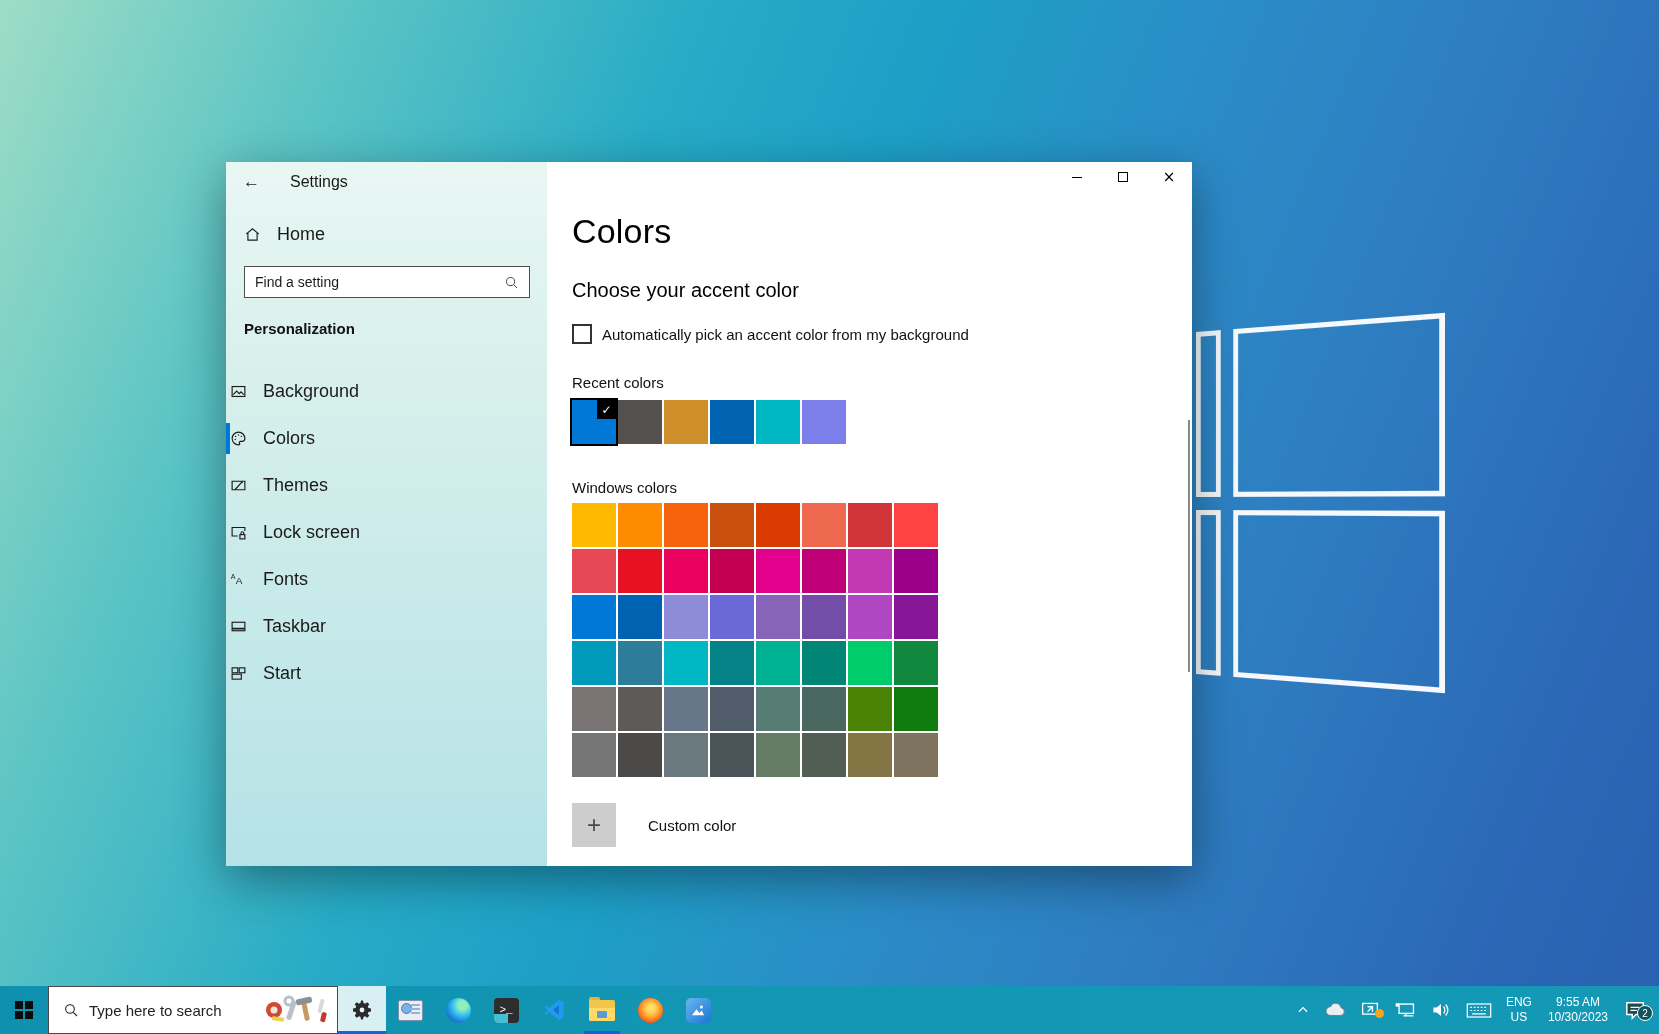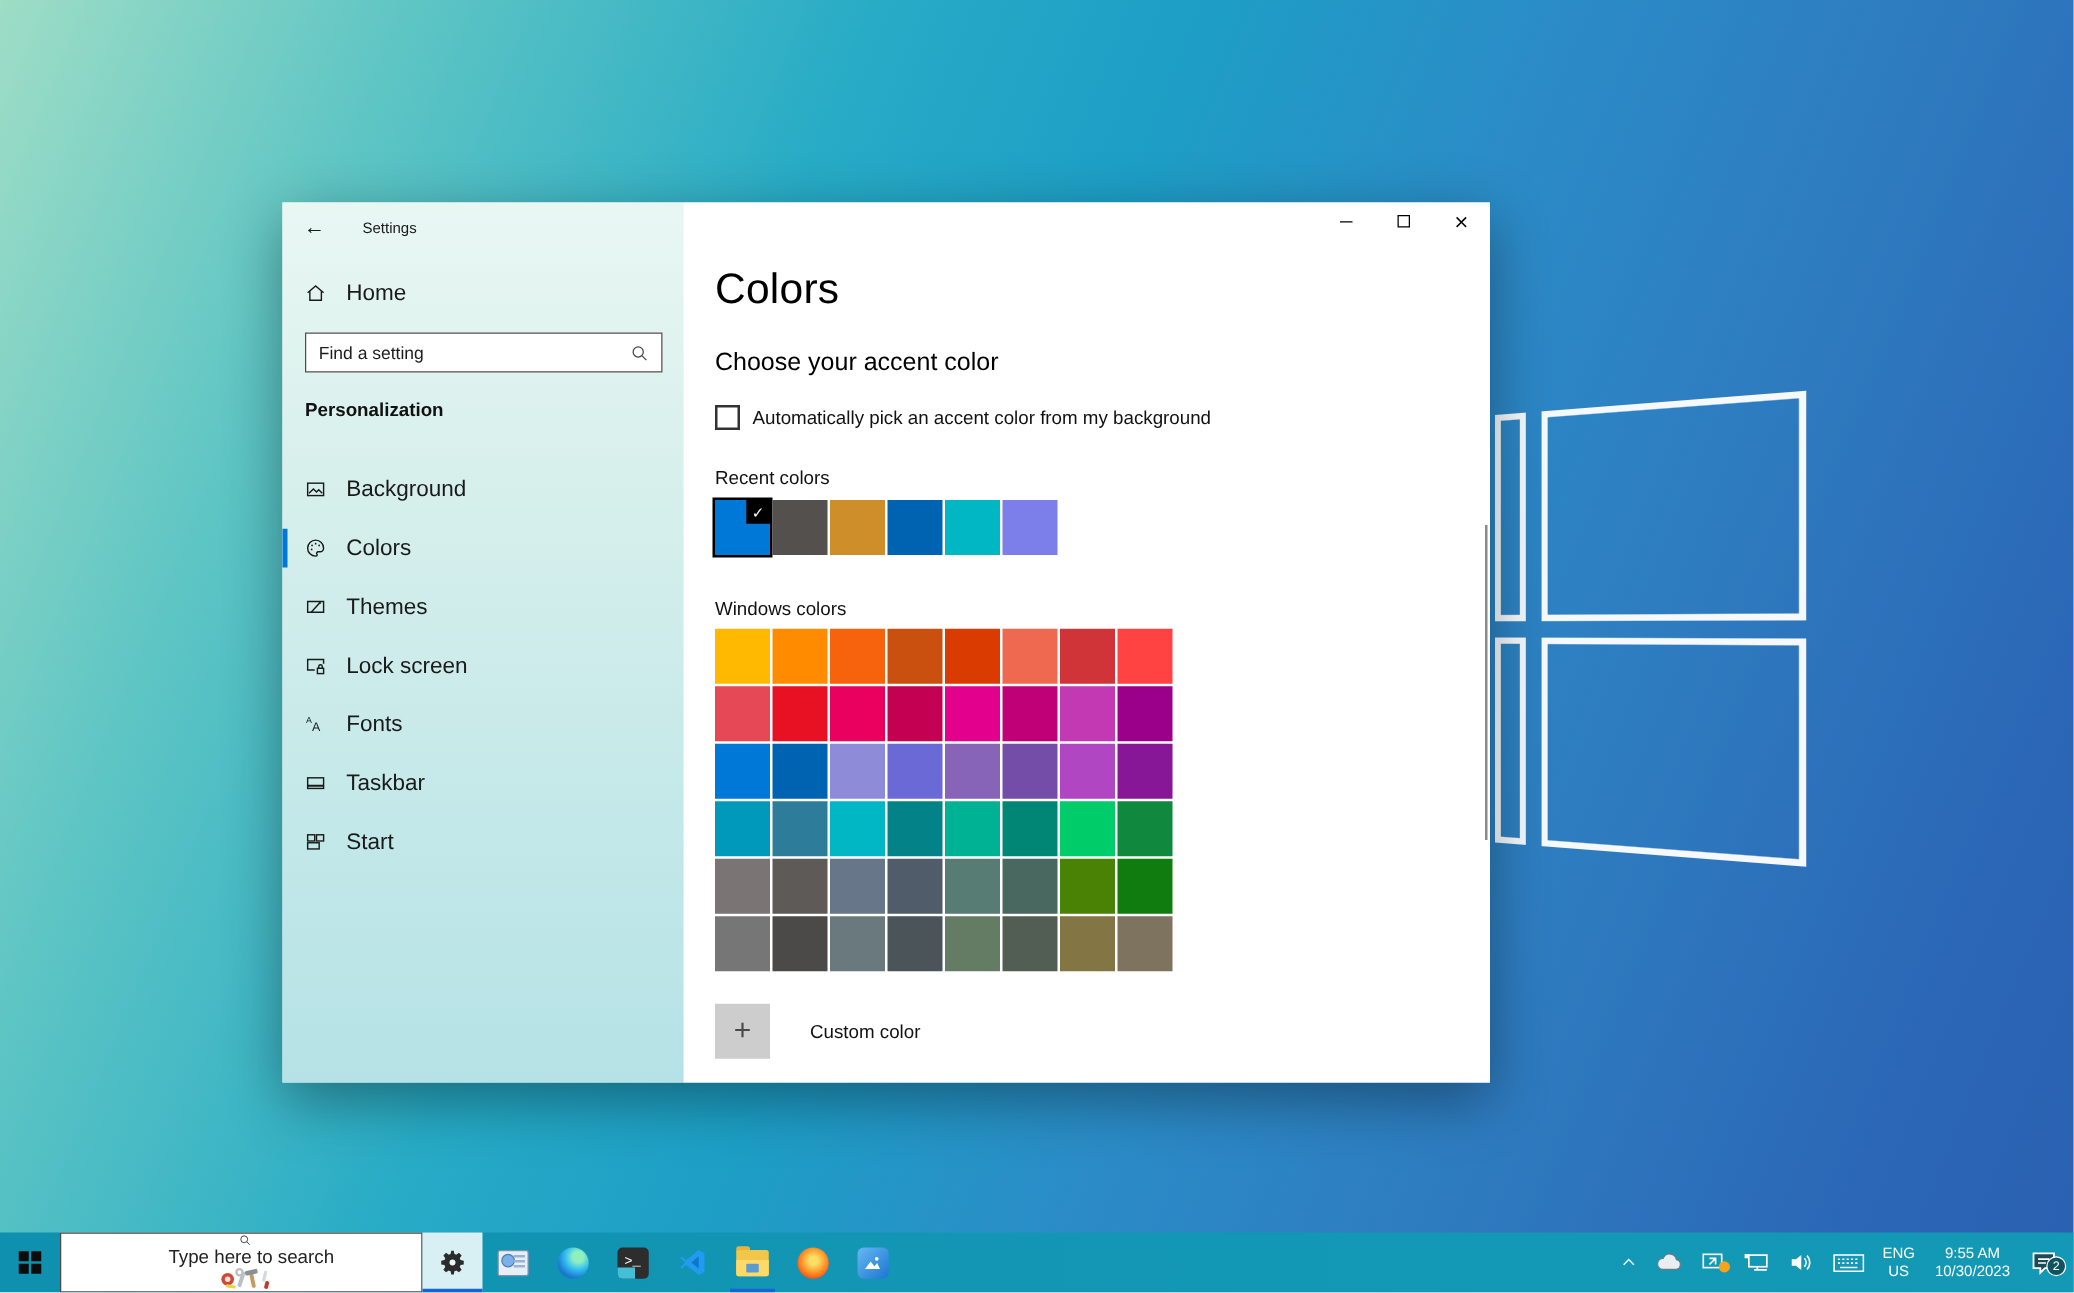--- a/index.html
+++ b/index.html
@@ -16,35 +16,35 @@
   .winlogo .pane { border:5px solid rgba(255,255,255,.95); }
 
   
   .settings-window { position:absolute; left:226px; top:162px; width:966px; height:704px;
     display:flex; background:#fff; box-shadow:0 14px 44px rgba(0,0,0,.38); }
 
   .sidebar { position:relative; width:321px; height:100%;
     background:linear-gradient(180deg,#e9f7f3 0%, #d8f0ec 30%, #c6e9e9 65%, #b5e2e6 100%); flex:none; }
   .titlebar-left { position:absolute; top:10px; left:17px; display:flex; align-items:center; }
   .back-arrow { font-size:17px; color:#1a1a1a; width:30px; cursor:default; }
-  .app-title { font-size:12px; color:#1a1a1a; margin-left:17px; }
+  .app-title { font-size:16px; color:#1a1a1a; margin-left:17px; }
 
   .home-item { position:absolute; top:54px; left:0; width:100%; height:36px;
     display:flex; align-items:center; padding-left:18px; }
   .home-item .nav-label { margin-left:16px; }
 
   .search-box { position:absolute; top:104px; left:18px; width:286px; height:32px;
     background:#fff; border:1px solid #4f4f4f; display:flex; align-items:center; padding:0 10px; }
   .search-box .ph { flex:1; font-size:14px; color:#1c1c1c; }
   .search-box svg { flex:none; }
 
   .section-label { position:absolute; top:158px; left:18px; font-size:15px; font-weight:700; color:#111; }
 
   .nav { position:absolute; top:206px; left:0; width:100%; }
-  .nav-item { position:relative; height:47px; display:flex; align-items:center; padding-left:18px; cursor:default; }
+  .nav-item { position:relative; height:47px; display:flex; align-items:center; padding-left:4px; cursor:default; }
   .nav-item .nav-label { margin-left:16px; }
   .nav-label { font-size:18px; color:#1a1a1a; }
   .nav-icon { width:17px; height:17px; display:flex; align-items:center; justify-content:center; }
   .nav-item.selected .accent-bar { position:absolute; left:0; top:8px; width:4px; height:31px; background:#0078d7; }
 
   .main { position:relative; flex:1; background:#fff; }
   .win-controls { position:absolute; top:0; right:0; display:flex; }
   .win-btn { width:46px; height:30px; display:flex; align-items:center; justify-content:center; }
   .min-glyph { width:10px; height:1px; background:#000; }
   .max-glyph { width:10px; height:10px; border:1px solid #000; }
@@ -79,21 +79,21 @@
   .scroll-thumb { position:absolute; right:2px; top:258px; width:2px; height:252px; background:#8a8a8a; }
 
   
   .taskbar { position:absolute; left:0; bottom:0; width:1659px; height:48px;
     background:linear-gradient(90deg,#0f90af 0%, #1296b3 40%, #1399b6 100%);
     display:flex; align-items:stretch; }
   .tb-start { width:48px; display:flex; align-items:center; justify-content:center; }
   .start-flag { display:grid; grid-template-columns:8px 8px; grid-template-rows:8px 8px; gap:2px; }
   .start-flag div { background:#0c0c0c; }
 
-  .tb-search { width:290px; background:#fff; border:1px solid #4a4a4a; display:flex; align-items:center; padding:0 8px 0 14px;flex-direction:column; }
+  .tb-search { width:290px; background:#fff; border:1px solid #4a4a4a; display:flex; align-items:center; padding:0 8px 0 14px; }
   .tb-search .ph { flex:1; font-size:15px; color:#222; margin-left:10px; white-space:nowrap; }
 
   .tb-apps { display:flex; }
   .tb-app { width:48px; display:flex; align-items:center; justify-content:center; position:relative; }
   .tb-app.focused { background:rgba(233,246,250,.92); }
   .tb-app.open::after { content:""; position:absolute; left:6px; right:6px; bottom:0; height:3px; background:#1464d8; }
   .tb-app.focused::after { content:""; position:absolute; left:0; right:0; bottom:0; height:3px; background:#1464d8; }
   .edge-circle { width:25px; height:25px; border-radius:50%;
     background:radial-gradient(circle at 66% 30%, #8ff0bd 0 18%, #35c1f1 42%, #1b7fd4 68%, #0d5bb5 100%); }
   .terminal-tile { width:25px; height:25px; background:#2d2d2d; border-radius:4px; position:relative; color:#fff;

